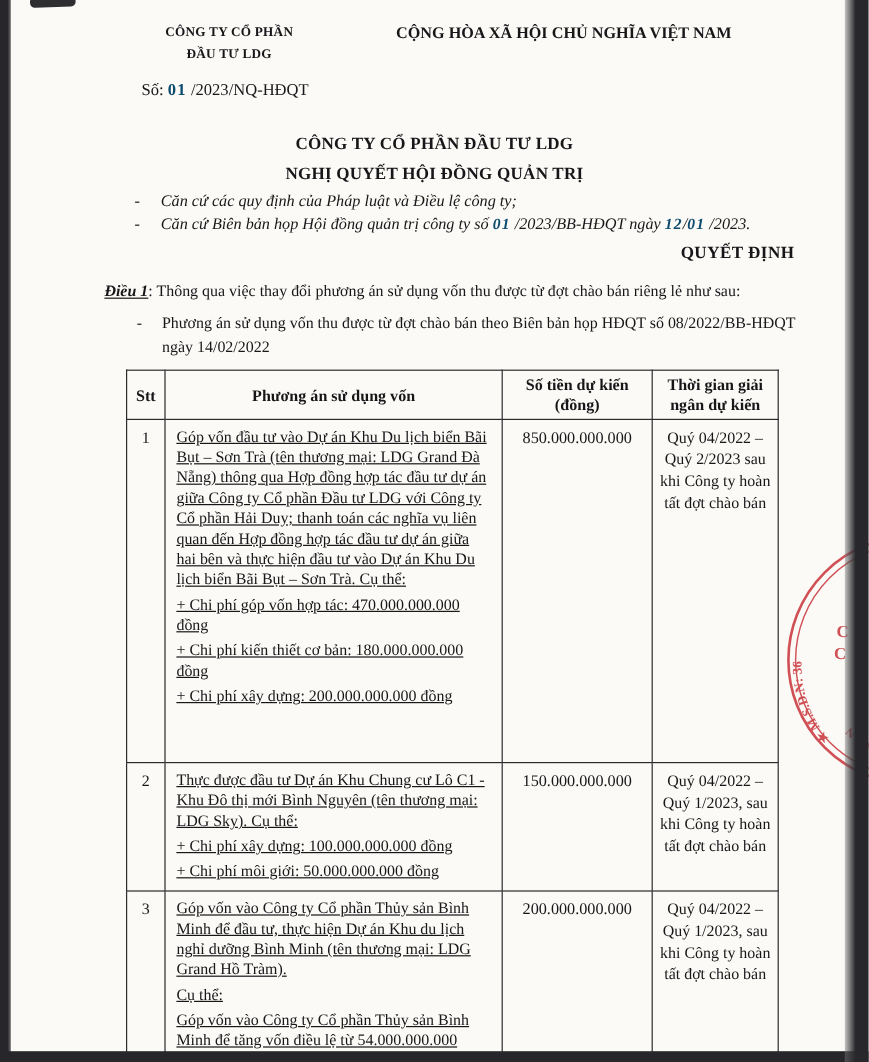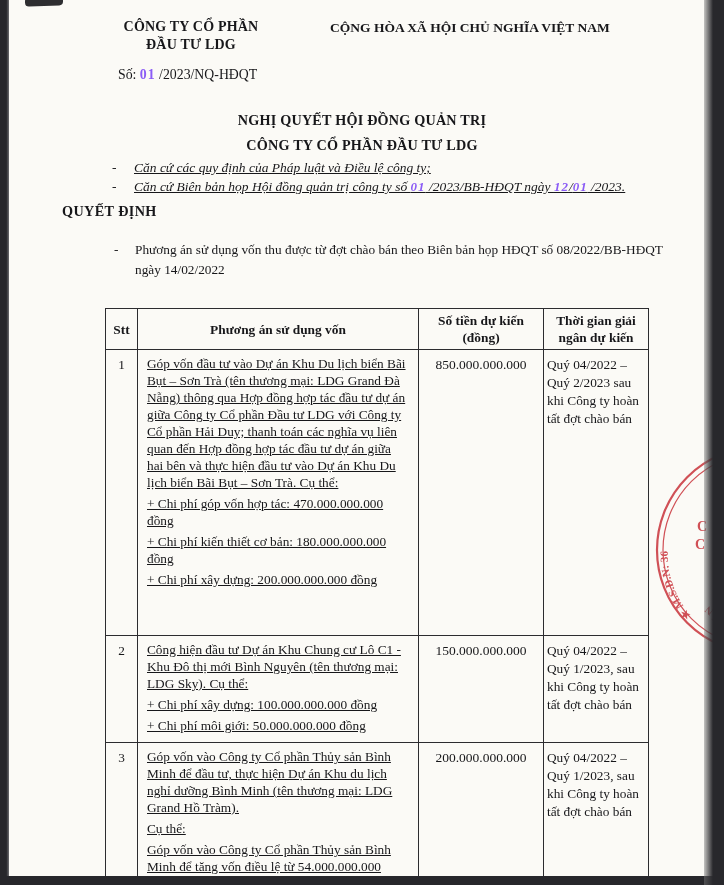--- a/index.html
+++ b/index.html
@@ -11,37 +11,37 @@
   }
   
   .edge{position:absolute;z-index:6;}
   .edge-left{left:0;top:0;width:9px;height:885px;background:linear-gradient(to right,#27272b 70%,#6d6d70);}
   .edge-right{right:0;top:0;width:20px;height:885px;background:linear-gradient(to right,rgba(130,130,130,.45),#28282c 45%);}
   .edge-bottom{left:0;bottom:0;width:724px;height:9px;background:#27272b;}
   .scan-mark{position:absolute;left:25px;top:-3px;width:38px;height:9px;background:#2e2e31;border-radius:4px;transform:rotate(-2deg);z-index:6;}
 
   .abs{position:absolute;}
 
-  .co-block{left:96px;top:18px;width:190px;text-align:center;font-weight:bold;font-size:14px;line-height:18px;letter-spacing:.2px;}
+  .co-block{left:96px;top:18px;width:190px;text-align:center;font-weight:bold;font-size:11px;line-height:18px;letter-spacing:.2px;}
   .nat-block{left:330px;top:18px;width:335px;font-weight:bold;font-size:13.5px;line-height:19px;}
   .nat-line2{display:inline-block;font-size:14px;border-bottom:1.5px solid #1c1c1f;padding:0 2px 2px 2px;margin-top:1px;}
 
   .doc-no{left:118px;top:67px;font-size:13.8px;}
   .date-line{right:62px;top:72px;font-size:13.8px;font-style:italic;text-align:right;}
-  .hand{color:#8b5cf6;font-weight:600;letter-spacing:1px;}
+  .hand{color:#0c4a6e;font-weight:600;letter-spacing:1px;}
   .hand.sm{font-size:13px;}
 
   .title-block{left:62px;top:108px;width:600px;text-align:center;font-weight:bold;font-size:14.2px;line-height:25px;letter-spacing:.2px;}
 
   .recitals{left:112px;top:158px;width:566px;font-style:italic;font-size:13.5px;line-height:19px;}
   .recital{display:flex;}
   .recital .dash{width:22px;flex:none;}
-  .recital .rtxt{flex:1;text-decoration:underline;}
+  .recital .rtxt{flex:1;}
 
-  .decision-h{left:62px;top:203px;width:600px;text-align:left;font-weight:bold;font-size:14.2px;letter-spacing:.4px;}
+  .decision-h{left:62px;top:203px;width:600px;text-align:right;font-weight:bold;font-size:14.2px;letter-spacing:.4px;}
 
   .article{left:87px;top:233px;width:601px;font-size:13.3px;line-height:19px;}
   .art-label{font-weight:bold;font-style:italic;text-decoration:underline;}
   .art-bullet{display:flex;margin-top:7px;padding-left:27px;}
   .art-bullet .dash{width:21px;flex:none;}
   .art-bullet .btxt{flex:1;line-height:20px;}
 
   table.fund{
     position:absolute;left:105px;top:308px;width:543px;
     border-collapse:collapse;table-layout:fixed;
@@ -51,21 +51,21 @@
   table.fund col.c-plan{width:281px;}
   table.fund col.c-amt{width:125px;}
   table.fund col.c-time{width:105px;}
   table.fund th,table.fund td{border:1.4px solid #2c2c2f;vertical-align:top;}
   table.fund th{font-weight:bold;font-size:13.4px;text-align:center;vertical-align:middle;height:36px;padding:2px 3px;line-height:17px;}
   td.stt{text-align:center;padding-top:6px;}
   td.plan{padding:5px 8px 5px 9px;}
   td.plan p{margin:0 0 4px 0;text-decoration:underline;}
   td.plan p:last-child{margin-bottom:0;}
   td.amt{text-align:center;padding-top:6px;font-size:13.5px;margin-left:11px;}
-  td.time{text-align:left;padding:6px 3px;line-height:18px;}
+  td.time{text-align:center;padding:6px 3px;line-height:18px;}
   tr.r1 td{height:273px;}
   tr.r2 td{height:94px;}
   tr.r3 td{height:126px;}
 
   .seal{position:absolute;left:645px;top:435px;width:230px;height:230px;z-index:1;}
   .seal text{font-family:"Liberation Serif",serif;fill:var(--seal-red,#d05056);}
 </style>
 </head>
 <body>
 
@@ -83,38 +83,41 @@
   <div class="abs nat-block">
     <div>CỘNG HÒA XÃ HỘI CHỦ NGHĨA VIỆT NAM</div>
   </div>
 
   <div class="abs doc-no">
     <span>Số: </span><span class="hand">01</span><span> /2023/NQ-HĐQT</span>
   </div>
 
 
   <div class="abs title-block">
+    <div>CÔNG TY CỔ PHẦN ĐẦU TƯ LDG</div>
     <div>NGHỊ QUYẾT HỘI ĐỒNG QUẢN TRỊ</div>
-    <div>CÔNG TY CỔ PHẦN ĐẦU TƯ LDG</div>
   </div>
 
   <div class="abs recitals">
     <div class="recital">
       <span class="dash">-</span>
       <span class="rtxt">Căn cứ các quy định của Pháp luật và Điều lệ công ty;</span>
     </div>
     <div class="recital">
       <span class="dash">-</span>
       <span class="rtxt"><span>Căn cứ Biên bản họp Hội đồng quản trị công ty số </span><span class="hand sm">01</span><span> /2023/BB-HĐQT ngày </span><span class="hand sm">12</span><span>/</span><span class="hand sm">01</span><span> /2023.</span></span>
     </div>
   </div>
 
   <div class="abs decision-h">QUYẾT ĐỊNH</div>
 
   <div class="abs article">
+    <div>
+      <span class="art-label">Điều 1</span><span>: Thông qua việc thay đổi phương án sử dụng vốn thu được từ đợt chào bán riêng lẻ như sau:</span>
+    </div>
     <div class="art-bullet">
       <span class="dash">-</span>
       <span class="btxt">Phương án sử dụng vốn thu được từ đợt chào bán theo Biên bản họp HĐQT số 08/2022/BB-HĐQT ngày 14/02/2022</span>
     </div>
   </div>
 
   <table class="fund">
     <colgroup>
         <col class="c-stt">
         <col class="c-plan">
@@ -137,21 +140,21 @@
           <p>+ Chi phí góp vốn hợp tác: 470.000.000.000 đồng</p>
           <p>+ Chi phí kiến thiết cơ bản: 180.000.000.000 đồng</p>
           <p>+ Chi phí xây dựng: 200.000.000.000 đồng</p>
         </td>
         <td class="amt">850.000.000.000</td>
         <td class="time">Quý 04/2022 – Quý 2/2023 sau khi Công ty hoàn tất đợt chào bán</td>
       </tr>
       <tr class="r2">
         <td class="stt">2</td>
         <td class="plan">
-          <p>Công hiện đầu tư Dự án Khu Chung cư Lô C1 - Khu Đô thị mới Bình Nguyên (tên thương mại: LDG Sky). Cụ thể:</p>
+          <p>Thực được đầu tư Dự án Khu Chung cư Lô C1 - Khu Đô thị mới Bình Nguyên (tên thương mại: LDG Sky). Cụ thể:</p>
           <p>+ Chi phí xây dựng: 100.000.000.000 đồng</p>
           <p>+ Chi phí môi giới:   50.000.000.000 đồng</p>
         </td>
         <td class="amt">150.000.000.000</td>
         <td class="time">Quý 04/2022 – Quý 1/2023, sau khi Công ty hoàn tất đợt chào bán</td>
       </tr>
       <tr class="r3">
         <td class="stt">3</td>
         <td class="plan">
           <p>Góp vốn vào Công ty Cổ phần Thủy sản Bình Minh để đầu tư, thực hiện Dự án Khu du lịch nghỉ dưỡng Bình Minh (tên thương mại: LDG Grand Hồ Tràm).</p>

